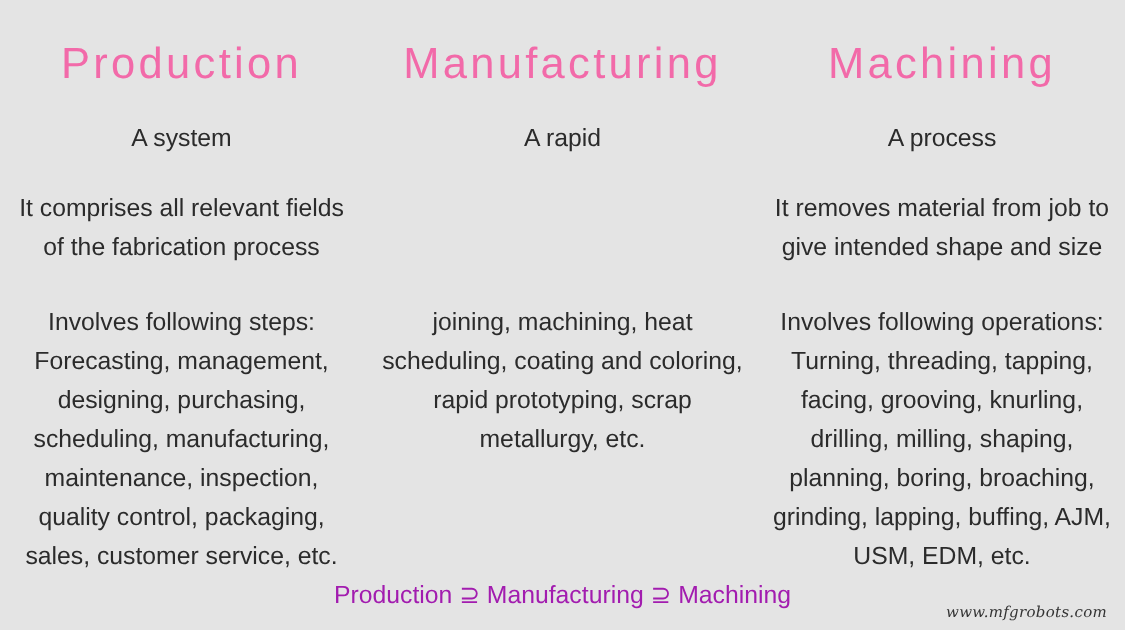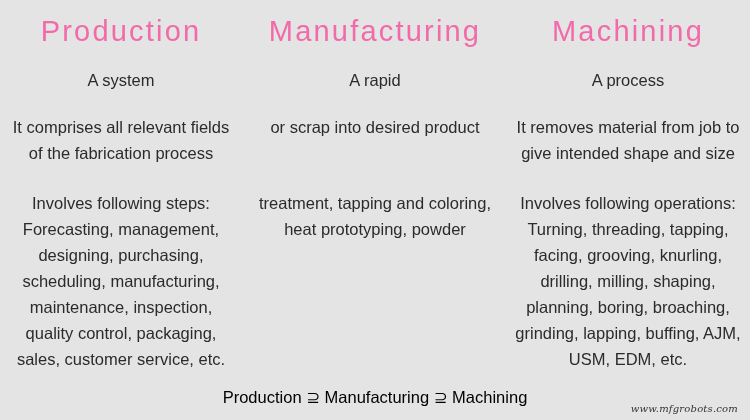--- a/index.html
+++ b/index.html
@@ -11,21 +11,21 @@
       height: 420px;
       background: #e4e4e4;
       position: relative;
       overflow: hidden;
       font-family: "Liberation Sans", "DejaVu Sans", sans-serif;
       color: #2b2b2b;
     }
     .columns {
       position: absolute;
       left: 0;
-      top: 4px;
+      top: 16px;
       width: 750px;
       height: 380px;
     }
     .col {
       position: absolute;
       top: 0;
       width: 250px;
       text-align: center;
     }
     .col-0 { left: -4px; }
@@ -71,21 +71,21 @@
       white-space: nowrap;
     }
     .footer {
       position: absolute;
       left: 0;
       width: 750px;
       top: 386px;
       text-align: center;
       font-size: 16.5px;
       line-height: 22px;
-      color: #000000;
+      color: #a21caf;
     }
     .watermark {
       position: absolute;
       right: 12px;
       top: 403px;
       font-family: "DejaVu Serif", "Liberation Serif", serif;
       font-size: 10px;
       color: #333;
       letter-spacing: 0.2px;
       font-style: italic;
@@ -111,25 +111,26 @@
       <span class="line">maintenance, inspection,</span>
       <span class="line">quality control, packaging,</span>
       <span class="line">sales, customer service, etc.</span>
     </div>
   </div>
 
   <div class="col col-1">
     <div class="heading">Manufacturing</div>
     <div class="subtitle">A rapid</div>
     <div class="desc">
-      <span class="line">or scrap into desired product</span>
     </div>
     <div class="list">
-      <span class="line">treatment, tapping and coloring,</span>
-      <span class="line">heat prototyping, powder</span>
+      <span class="line">joining, machining, heat</span>
+      <span class="line">scheduling, coating and coloring,</span>
+      <span class="line">rapid prototyping, scrap</span>
+      <span class="line">metallurgy, etc.</span>
     </div>
   </div>
 
   <div class="col col-2">
     <div class="heading">Machining</div>
     <div class="subtitle">A process</div>
     <div class="desc">
       <span class="line">It removes material from job to</span>
       <span class="line">give intended shape and size</span>
     </div>

